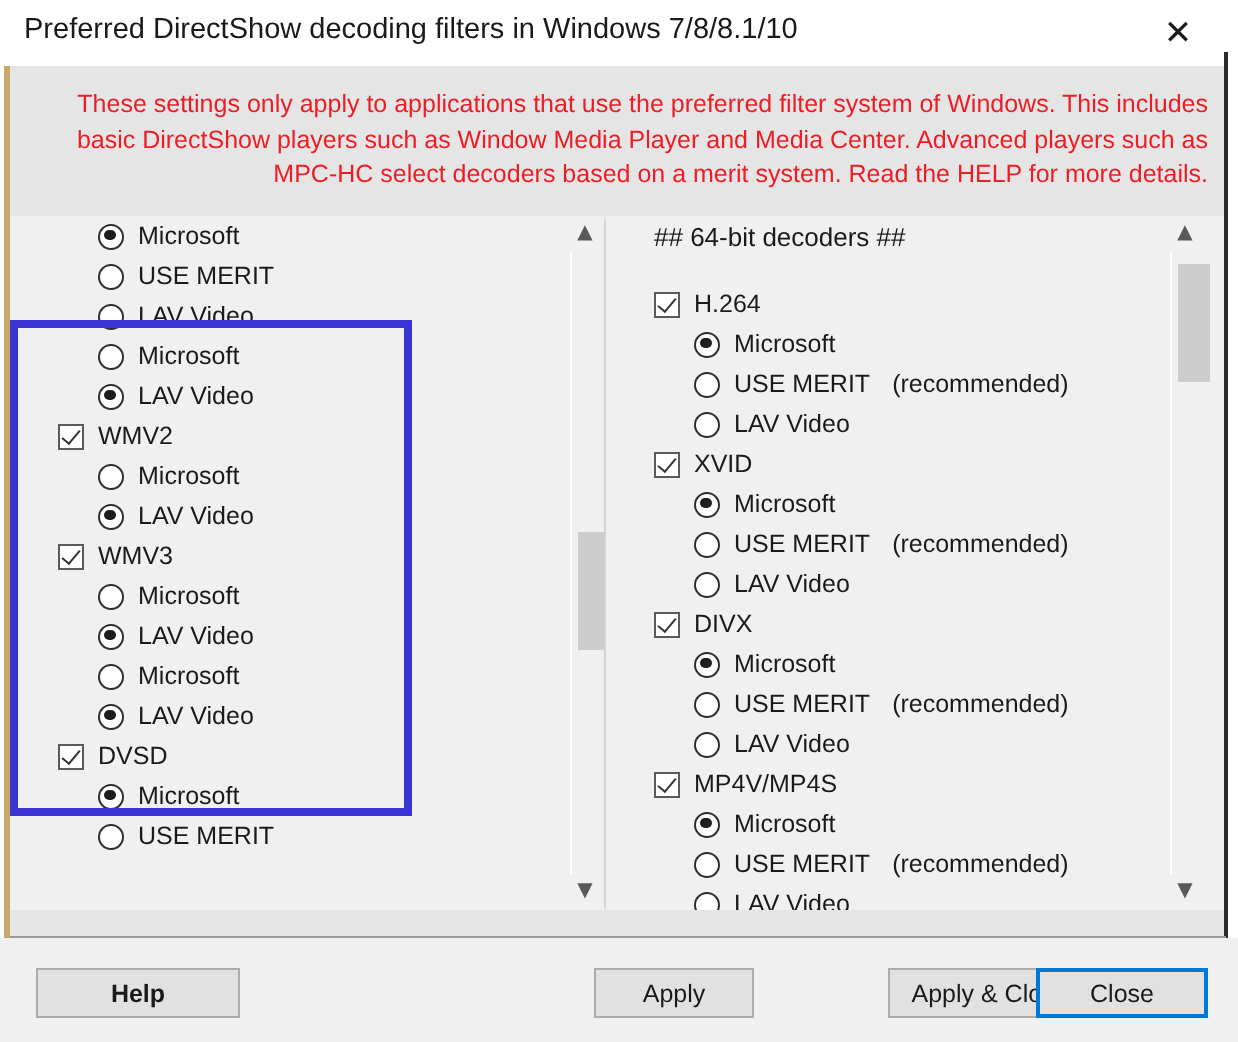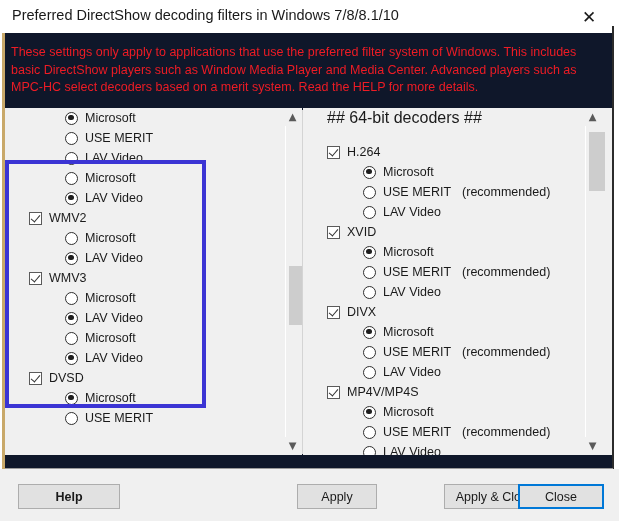--- a/index.html
+++ b/index.html
@@ -8,21 +8,22 @@
     overflow: hidden;
     background: #ffffff;
     font-family: "Liberation Sans", sans-serif;
   }
 
   #window {
     position: relative;
     width: 619px;
     height: 521px;
     box-sizing: border-box;
-    background: #0f172a;
+    background: #e5e5e5;
+    text-align: right;
   }
 
   
   #titlebar {
     position: absolute;
     left: 0; top: 0;
     width: 619px; height: 33px;
     background: #ffffff;
     box-sizing: border-box;
   }
@@ -151,21 +152,21 @@
     height: 20px;
     display: flex;
     align-items: center;
     font-size: 12.5px;
     color: #1a1a1a;
     white-space: nowrap;
   }
   .row.header-row { height: 20px; }
   .row.spacer { height: 14px; }
   .indent-1 { padding-left: 24px; }
-  .indent-2 { padding-left: 60px; }
+  .indent-2 { padding-left: 44px; }
 
   .cb {
     display: inline-block;
     width: 13px; height: 13px;
     box-sizing: border-box;
     border: 1px solid #5a5a5a;
     background: #ffffff;
     margin-right: 7px;
     position: relative;
     flex: none;
@@ -194,21 +195,21 @@
   .rb.selected::after {
     content: "";
     position: absolute;
     left: 2.4px; top: 2.4px;
     width: 5.4px; height: 5.4px;
     border-radius: 50%;
     background: #1e1e1e;
   }
 
   .rec { margin-left: 11px; }
-  .hdr-label { font-size: 16px; color: #1a1a1a; }
+  .hdr-label { font-size: 13px; color: #1a1a1a; }
 
   
   #annot-left-group {
     position: absolute;
     left: 5px; top: 160px;
     width: 201px; height: 248px;
     border: 4px solid #3b34d4;
     box-sizing: border-box;
     pointer-events: none;
   }

